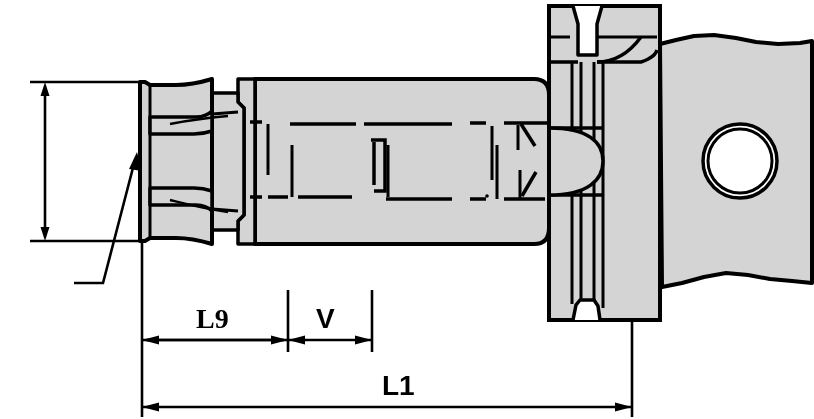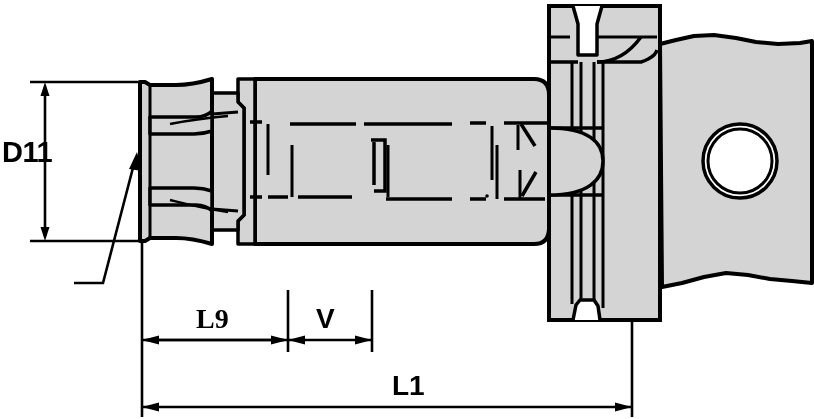--- a/index.html
+++ b/index.html
@@ -11,21 +11,21 @@
     position:absolute;
     font-family:"Liberation Sans",sans-serif;
     font-weight:bold;
     color:#000000;
     white-space:nowrap;
     line-height:1;
   }
   #lbl-d11{left:2px;top:138px;font-size:29px;letter-spacing:-0.5px;}
   #lbl-l9{left:196px;top:305px;font-size:28px;font-family:Liberation Serif, serif;}
   #lbl-v{left:316px;top:305px;font-size:28px;}
-  #lbl-l1{left:392px;top:372px;font-size:28px;}
+  #lbl-l1{left:382px;top:372px;font-size:28px;}
 </style>
 </head>
 <body>
 
 <div id="stage">
 
   <svg id="drawing" viewBox="0 0 814 419">
 
     <g>
       <path d="M 660 44
@@ -186,18 +186,17 @@
     </g>
 
     <g>
       <line x1="142" y1="407" x2="632" y2="407" stroke="#000000" stroke-width="2.6"></line>
       <path d="M 142 407 L 159 402.5 L 159 411.5 Z" fill="#000000"></path>
       <path d="M 632 407 L 615 402.5 L 615 411.5 Z" fill="#000000"></path>
     </g>
 
   </svg>
 
-  <div class="dim-label" id="lbl-d11">D11</div>
   <div class="dim-label" id="lbl-l9">L9</div>
   <div class="dim-label" id="lbl-v">V</div>
   <div class="dim-label" id="lbl-l1">L1</div>
 
 </div>
 
 </body></html>

